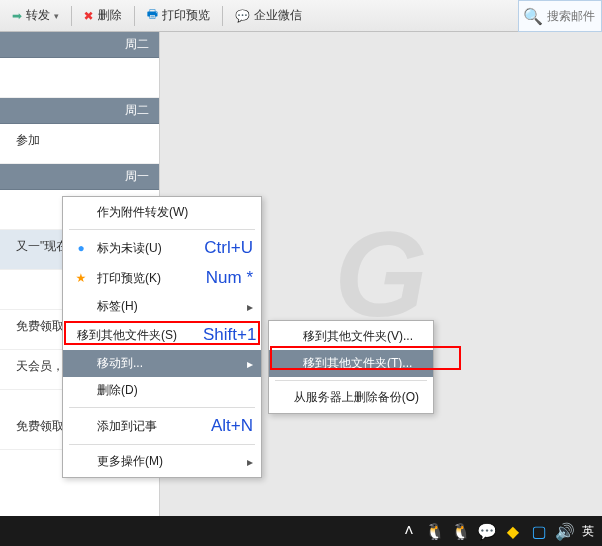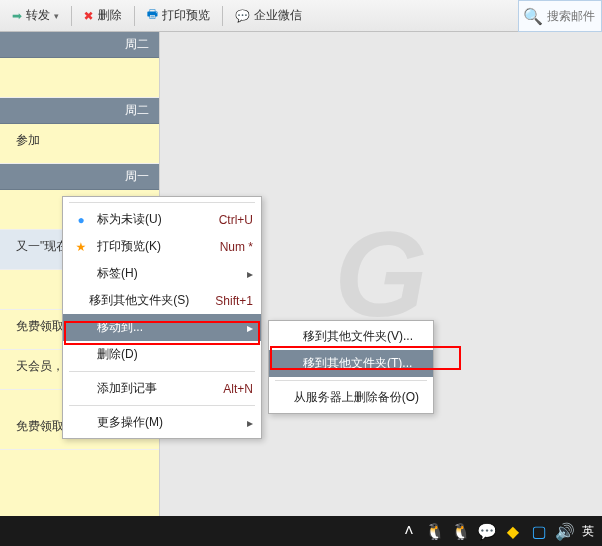--- a/index.html
+++ b/index.html
@@ -6,34 +6,34 @@
 body { width: 602px; height: 546px; background: #e8e8e8; overflow: hidden; position: relative; }
 
 .toolbar { height: 32px; background: linear-gradient(#f5f5f5, #e8e8e8); border-bottom: 1px solid #c0c0c0; display: flex; align-items: center; padding: 0 6px; gap: 4px; }
 .toolbar-btn { display: flex; align-items: center; gap: 4px; padding: 3px 6px; font-size: 12px; color: #333; cursor: pointer; }
 .toolbar-sep { width: 1px; height: 20px; background: #c0c0c0; margin: 0 2px; }
 
 .search-box { position: absolute; right: 0; top: 0; height: 32px; display: flex; align-items: center; background: #f8fbff; border: 1px solid #b8d0e8; padding: 0 4px; gap: 4px; }
 .search-input { border: none; outline: none; font-size: 12px; color: #0f172a; background: transparent; width: 50px; }
 
 .main { display: flex; height: calc(100% - 32px - 30px); }
-.list-pane { width: 160px; background: #fef9c3; border-right: 1px solid #d0d0d0; overflow: hidden; }
+.list-pane { width: 160px; background: #ffffff; border-right: 1px solid #d0d0d0; overflow: hidden; }
 .preview-pane { flex: 1; background: #e8e8e8; display: flex; align-items: center; justify-content: center; }
 .watermark { font-size: 120px; font-weight: bold; color: #d8d8d8; font-style: italic; }
 
 .day-header { background: #7a8a9a; color: #fff; text-align: right; padding: 4px 10px; font-size: 12px; border-bottom: 1px solid #6a7a8a; }
 .mail-item { padding: 8px 16px; font-size: 12px; color: #333; border-bottom: 1px solid #eee; min-height: 40px; }
 .mail-item.sel { background: #e0e8f0; }
 .mail-date { text-align: right; color: #888; font-size: 11px; padding: 4px 8px; }
 
 .context-menu { position: absolute; background: #fff; border: 1px solid #b0b0b0; box-shadow: 2px 2px 6px rgba(0,0,0,0.2); padding: 2px 0; z-index: 10; }
 .menu-item { display: flex; align-items: center; padding: 5px 8px; font-size: 12px; color: #222; cursor: pointer; min-height: 24px; }
 .menu-item .icon-slot { width: 20px; display: flex; justify-content: center; }
 .menu-item .label { flex: 1; padding: 0 6px; white-space: nowrap; }
-.menu-item .shortcut { color: #7f1d1d; padding-left: 20px; font-size: 12px; }
+.menu-item .shortcut { color: #1d4ed8; padding-left: 20px; font-size: 17px; }
 .menu-item .arrow { color: #555; padding-left: 10px; }
 .menu-item.highlight { background: #7a8a9a; color: #fff; }
 .menu-item.highlight .shortcut, .menu-item.highlight .arrow { color: #fff; }
 .menu-sep { height: 1px; background: #dcdcdc; margin: 3px 6px; }
 .red-box { border: 2px solid #ff0000; position: absolute; pointer-events: none; z-index: 20; }
 
 .taskbar { position: absolute; bottom: 0; left: 0; right: 0; height: 30px; background: #1a1a1a; display: flex; align-items: center; justify-content: flex-end; padding: 0 8px; gap: 8px; }
 .tray-icon { width: 18px; height: 18px; display: flex; align-items: center; justify-content: center; }
 .tray-text { color: #fff; font-size: 12px; }
 
@@ -87,20 +87,24 @@
     <div class="mail-item">天会员，</div>
     <div class="mail-date">12-22</div>
     <div class="mail-item">免费领取</div>
   </div>
   <div class="preview-pane">
     <div class="watermark">G</div>
   </div>
 </div>
 
 <div class="context-menu" style="left:62px; top:196px; width:200px;">
+  <div class="menu-item">
+    <span class="icon-slot"></span>
+    <span class="label">作为附件转发(W)</span>
+  </div>
   <div class="menu-sep"></div>
   <div class="menu-item">
     <span class="icon-slot" style="color:#39f">●</span>
     <span class="label">标为未读(U)</span>
     <span class="shortcut">Ctrl+U</span>
   </div>
   <div class="menu-item">
     <span class="icon-slot" style="color:#f90">★</span>
     <span class="label">打印预览(K)</span>
     <span class="shortcut">Num *</span>

